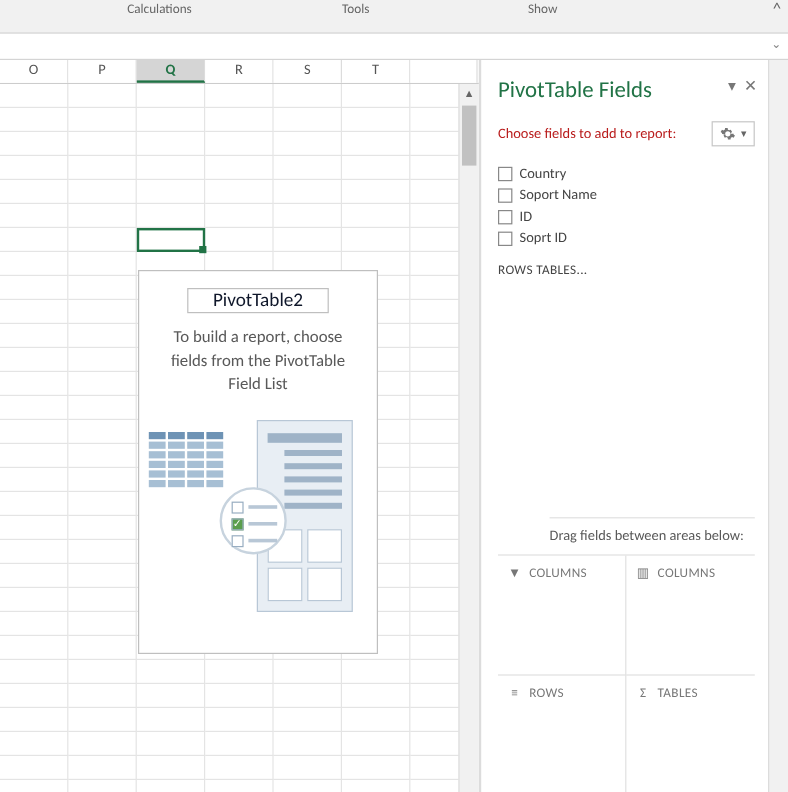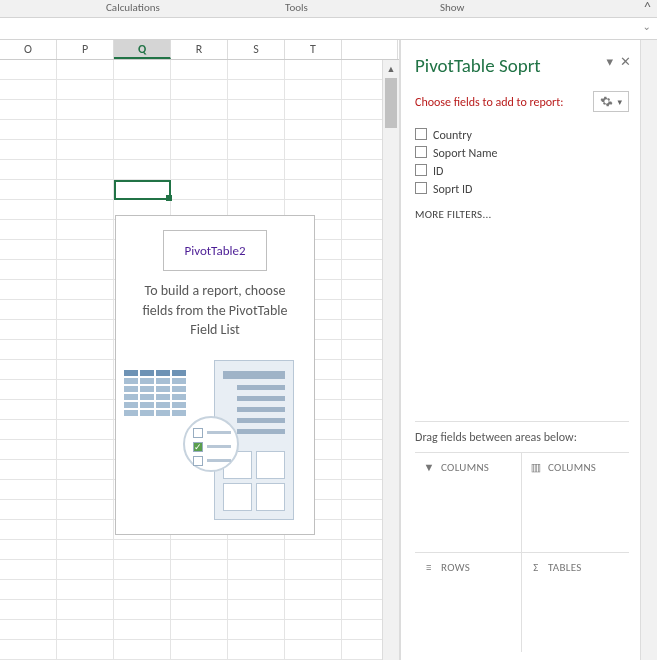--- a/index.html
+++ b/index.html
@@ -1,19 +1,19 @@
 <!DOCTYPE html>
 <html><head>
 <meta charset="utf-8">
 <style>
   * { box-sizing: border-box; margin: 0; padding: 0; font-family: "Segoe UI", Calibri, sans-serif; }
   body { background: #fff; width: 657px; height: 660px; overflow: hidden; position: relative; font-size: 12px; color: #444; }
 
   
-  .ribbon-groups { height: 18px; border-bottom: 1px solid #d4d4d4; display: flex; position: relative; background: #f1f1f1; }
+  .ribbon-groups { height: 28px; border-bottom: 1px solid #d4d4d4; display: flex; position: relative; background: #f1f1f1; }
   .ribbon-group-label { font-size: 11px; color: #666; position: absolute; top: 1px; }
   .ribbon-collapse { position: absolute; right: 6px; top: -1px; color: #666; font-size: 14px; }
 
   
   .formula-strip { height: 22px; border-bottom: 1px solid #d4d4d4; position: relative; }
   .formula-dd { position: absolute; right: 6px; top: 2px; color: #888; font-size: 10px; }
 
   
   .main { display: flex; height: calc(660px - 18px - 22px); }
 
@@ -30,21 +30,21 @@
   .grid-vscroll { position: absolute; right: 0; top: 20px; bottom: 0; width: 17px; background: #f1f1f1; border-left: 1px solid #dcdcdc;}
   .grid-vscroll .arrow { height: 17px; text-align:center; font-size:9px; color:#666; line-height:17px; }
   .grid-vscroll .thumb { position:absolute; left:2px; right:2px; top:18px; height:50px; background:#c1c1c1; }
 
   
   .active-cell { position: absolute; border: 2px solid #217346; background: #fff; pointer-events: none; }
   .active-cell .handle { position:absolute; right:-3px; bottom:-3px; width:6px; height:6px; background:#217346; }
 
   
   .pivot-placeholder { position: absolute; left: 115px; top: 175px; width: 200px; height: 320px; border: 1px solid #bfbfbf; background: #fff; padding: 14px 12px; text-align: center; }
-  .pivot-placeholder .title-box { border: 1px solid #bfbfbf; color: #4c1d95; font-size: 13px; padding: 12px 20px; display: inline-block; margin-bottom: 10px; }
+  .pivot-placeholder .title-box { border: 1px solid #bfbfbf; color: #0f172a; font-size: 16px; padding: 0 20px; display: inline-block; margin-bottom: 10px; }
   .pivot-placeholder .msg { font-size: 14px; color: #595959; line-height: 1.4; padding: 0 2px; }
   .pivot-illus { margin-top: 26px; position: relative; height: 160px; }
   .illus-table { position:absolute; left:-4px; top:4px; width:64px; }
   .illus-table .r { height:6px; margin-bottom:2px; display:flex; gap:2px;}
   .illus-table .r span { display:block; height:6px; background:#a7bfd4; }
   .illus-table .r.head span { background:#6e93b5; }
   .illus-table .r span:nth-child(1){width:14px}
   .illus-table .r span:nth-child(2){width:14px}
   .illus-table .r span:nth-child(3){width:14px}
   .illus-table .r span:nth-child(4){width:14px}
@@ -65,25 +65,25 @@
   .pane-vscroll { position:absolute; right:0; top:0; bottom:0; width:17px; background:#f1f1f1; border-left:1px solid #dcdcdc;}
   .pane-inner { margin-right: 18px; display:flex; flex-direction:column; height:100%;}
   .pane h1 { color: #217346; font-weight: 400; font-size: 19px; margin-bottom: 14px; }
   .pane .nav-icons { position: absolute; right: 26px; top: 14px; color: #777; font-size: 13px; }
   .pane .nav-icons span { margin-left: 4px; cursor:pointer; }
   .pane .subhead { display:flex; align-items:center; justify-content:space-between; margin-bottom:10px;}
   .pane .subhead .txt { color:#b91c1c; font-size:12px; }
   .gear-btn { border:1px solid #c6c6c6; background:#fff; padding:3px 6px; display:flex; align-items:center; gap:4px; font-size:11px; color:#666;}
   .gear-btn svg { width:13px; height:13px; }
   .field-list { margin-top:4px;}
-  .field-item { display:flex; gap:6px; padding:2px 0; color:#444; font-size:12px;}
+  .field-item { display:flex; align-items:center; gap:6px; padding:2px 0; color:#444; font-size:12px;}
   .chkbox { width:12px; height:12px; border:1px solid #888; background:#fff; display:inline-block;}
   .more-tables { margin-top:10px; font-size:11px; letter-spacing:0.3px; color:#444;}
   .spacer { flex:1; }
-  .drag-label { font-size:12px; color:#595959; border-top:1px solid #e0e0e0; padding-top:8px; margin-top:8px;}
+  .drag-label { font-size:12px; color:#595959; border-top:1px solid #e0e0e0; padding-top:8px; margin-top:8px;margin-left:43px;}
   .areas { display:grid; grid-template-columns:1fr 1fr; grid-template-rows:1fr 1fr; gap:0; margin-top:8px; height:200px; border-top:1px solid #e0e0e0;}
   .area { border-right:1px solid #e0e0e0; border-bottom:1px solid #e0e0e0; padding:8px 8px;}
   .area:nth-child(2), .area:nth-child(4){ border-right:none;}
   .area:nth-child(3), .area:nth-child(4){ border-bottom:none;}
   .area .hdr { display:flex; gap:6px; align-items:center; font-size:11px; color:#777; letter-spacing:0.3px;}
   .area .hdr .ico { width:12px; display:inline-block; text-align:center;}
 </style>
 </head>
 <body>
 
@@ -460,21 +460,21 @@
     </div>
   </div>
 
   <div class="pane">
     <div class="pane-vscroll"></div>
     <div class="pane-inner">
       <div class="nav-icons">
         <span>▾</span>
         <span>✕</span>
       </div>
-      <h1>PivotTable Soprt</h1>
+      <h1>PivotTable Fields</h1>
 
       <div class="subhead">
         <span class="txt">Choose fields to add to report:</span>
         <button class="gear-btn">
           <svg viewBox="0 0 24 24">
               <path fill="#777" d="M12 8a4 4 0 100 8 4 4 0 000-8zm9 4a7 7 0 01-.1 1.1l2.1 1.6-2 3.4-2.5-1a7 7 0 01-1.9 1.1l-.4 2.6h-4l-.4-2.6a7 7 0 01-1.9-1.1l-2.5 1-2-3.4 2.1-1.6A7 7 0 013 12a7 7 0 01.1-1.1L1 9.3l2-3.4 2.5 1a7 7 0 011.9-1.1L7.8 3h4l.4 2.6a7 7 0 011.9 1.1l2.5-1 2 3.4-2.1 1.6c.1.4.1.8.1 1.3z"></path>
             </svg>
           <span style="font-size:9px">▾</span>
         </button>
       </div>
@@ -491,21 +491,21 @@
         <div class="field-item">
           <span class="chkbox"></span>
           <span>ID</span>
         </div>
         <div class="field-item">
           <span class="chkbox"></span>
           <span>Soprt ID</span>
         </div>
       </div>
 
-      <div class="more-tables">MORE FILTERS...</div>
+      <div class="more-tables">ROWS TABLES...</div>
 
       <div class="spacer"></div>
 
       <div class="drag-label">Drag fields between areas below:</div>
 
       <div class="areas">
         <div class="area">
           <div class="hdr">
               <span class="ico">▼</span>
               <span>COLUMNS</span>

